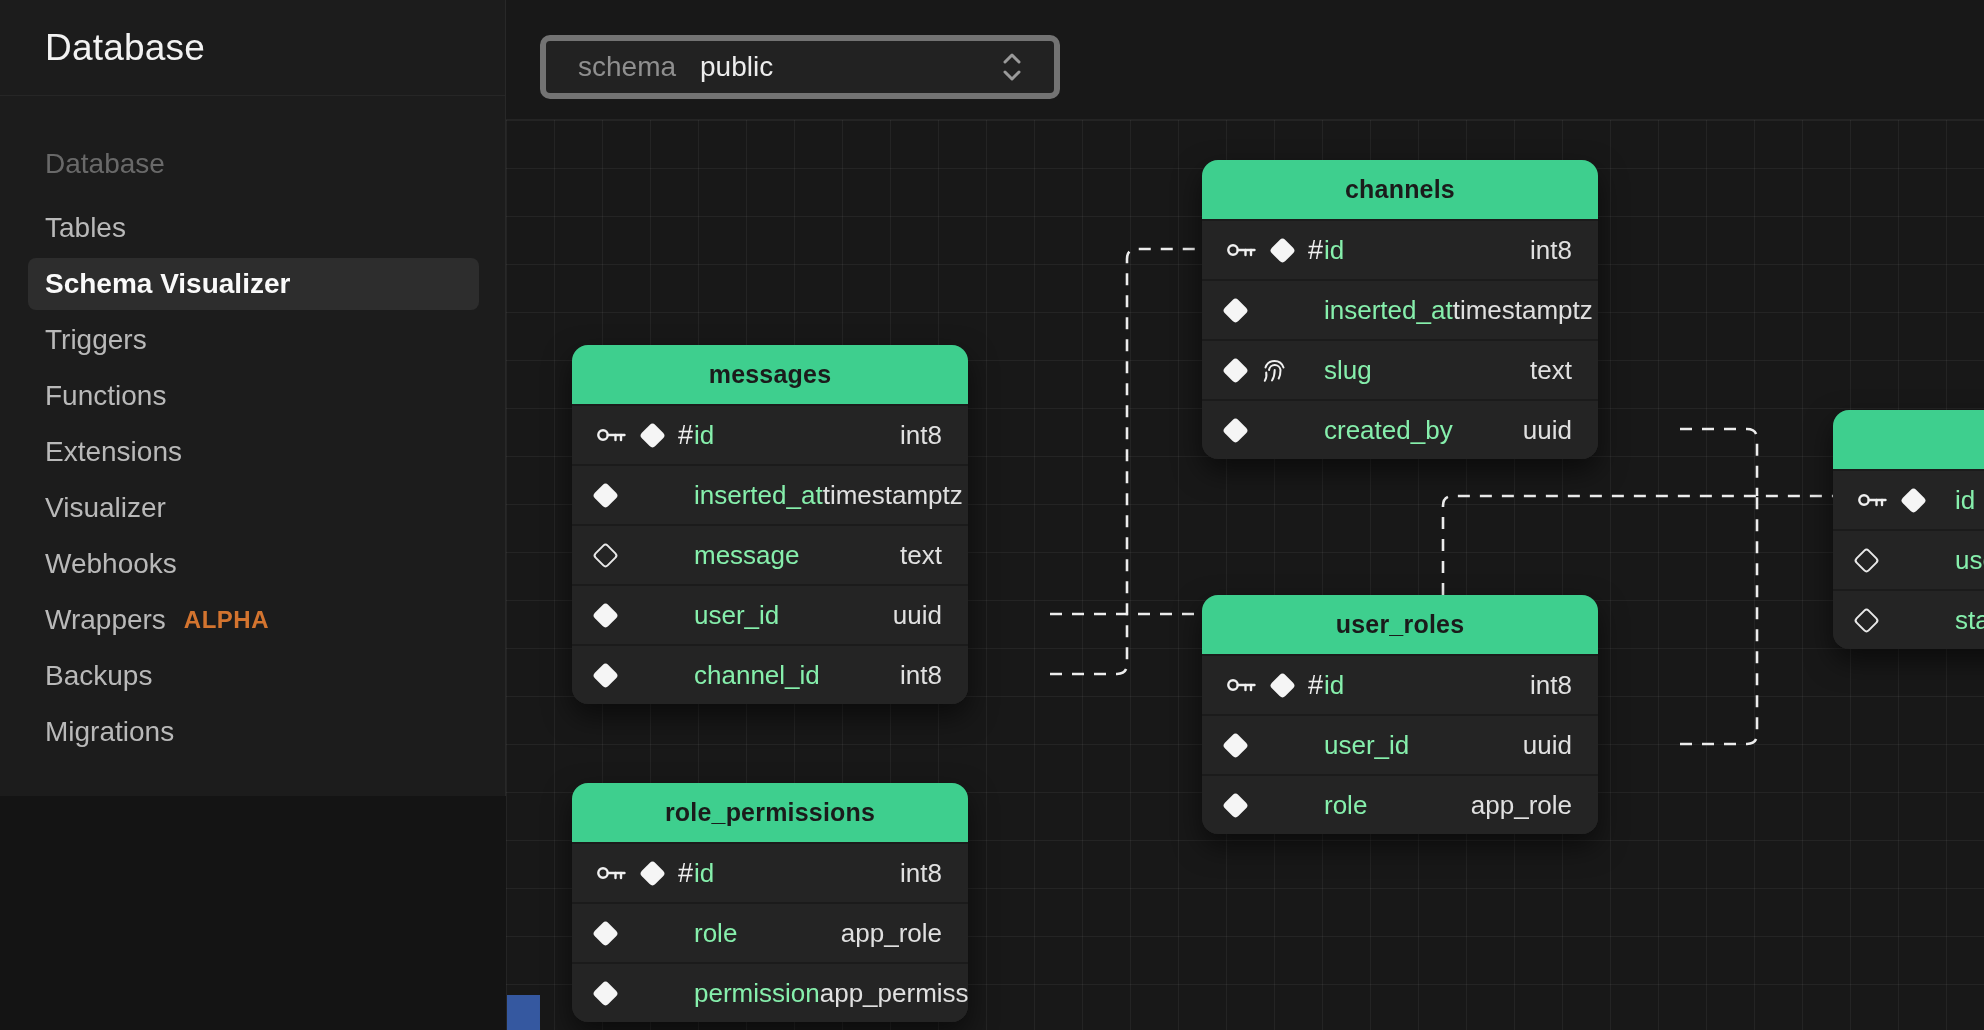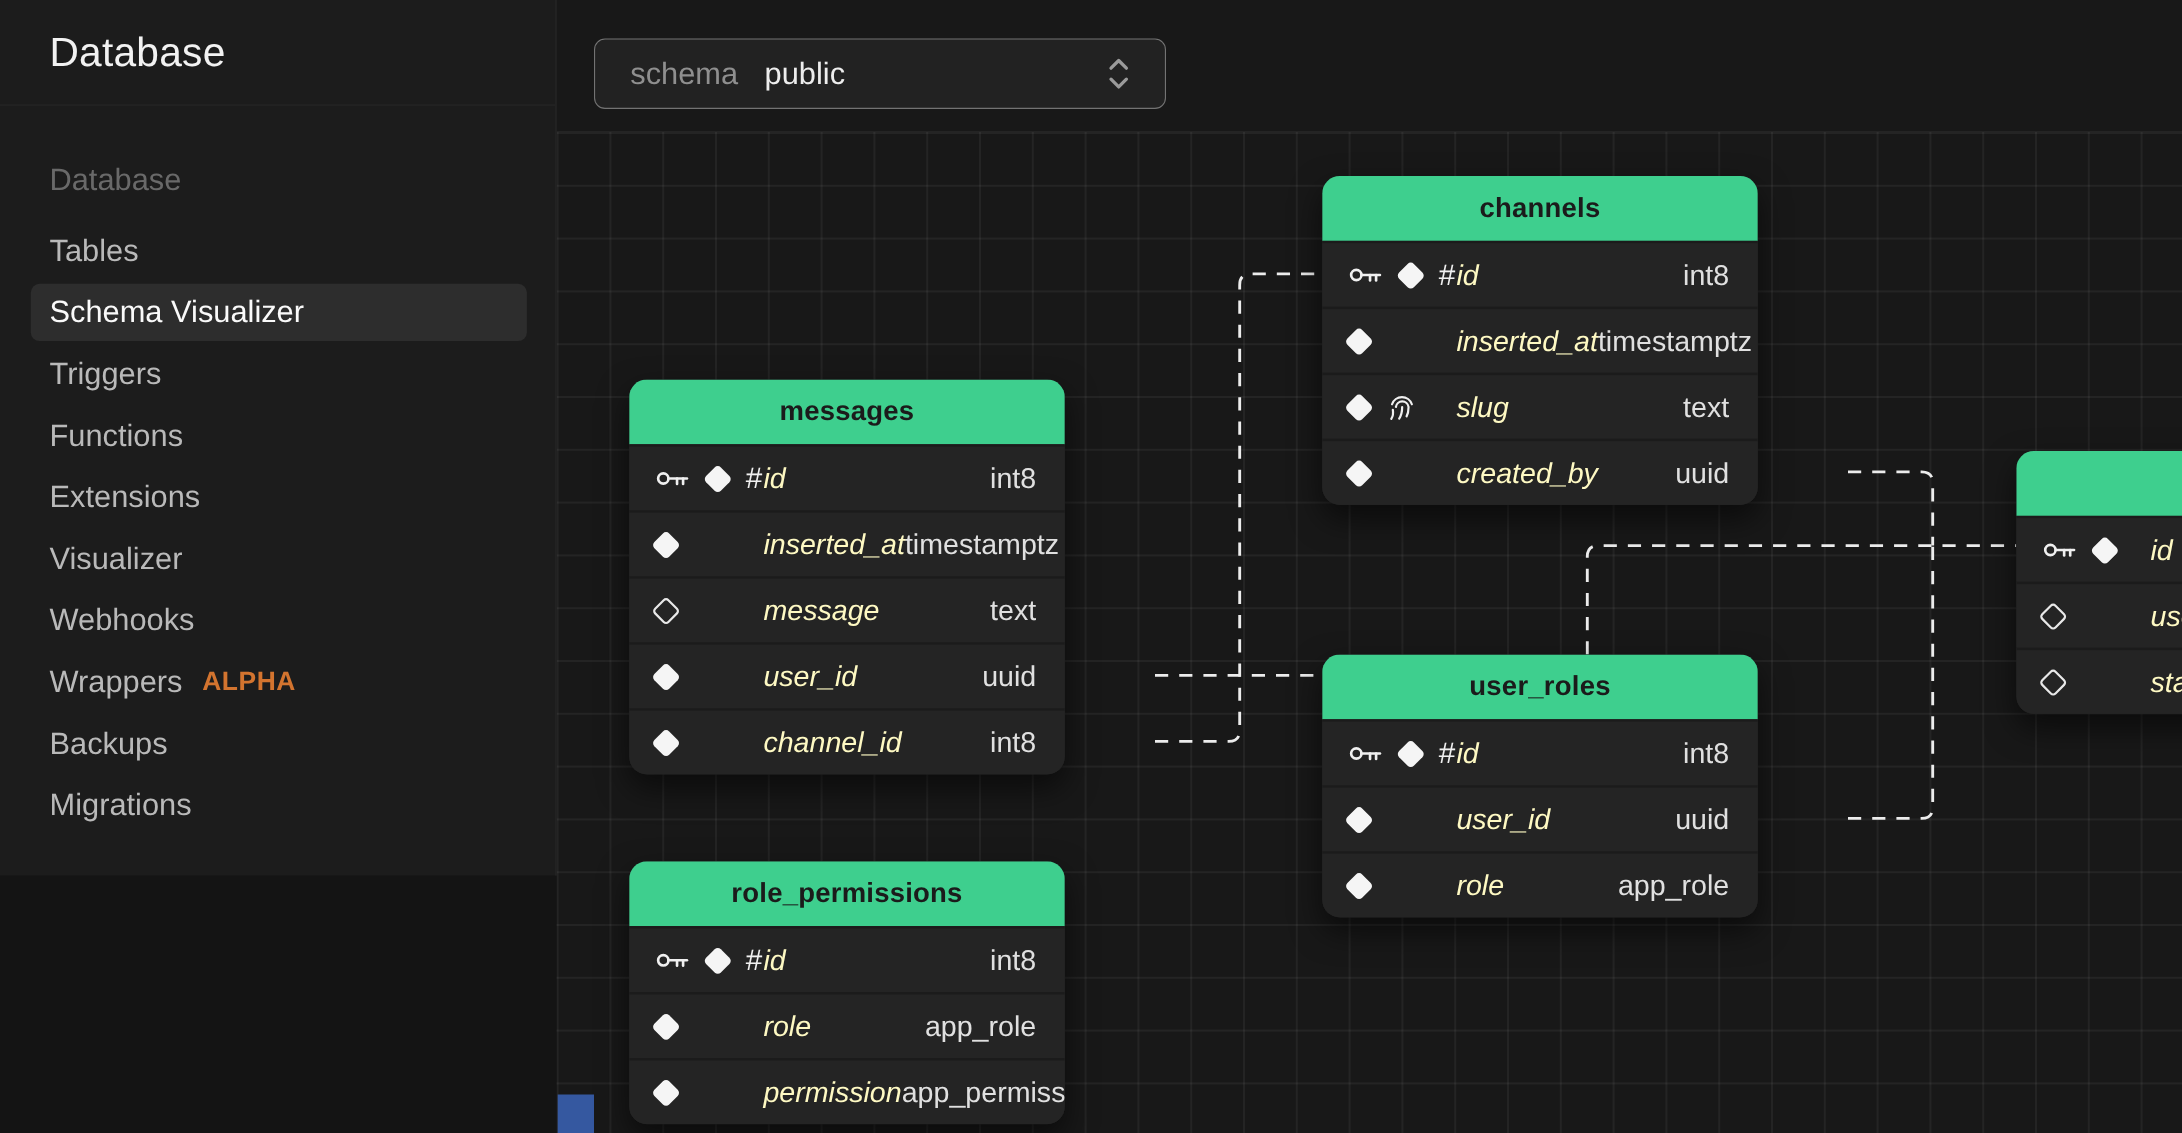--- a/index.html
+++ b/index.html
@@ -8,30 +8,30 @@
 
   
   .sidebar{position:absolute;left:0;top:0;width:506px;height:796px;background:#1c1c1c;
            border-right:1px solid #282828;box-sizing:border-box;z-index:10;}
   .sidebar-header{height:95px;border-bottom:1px solid #262626;display:flex;align-items:center;}
   .sidebar-title{color:#f2f2f2;font-size:37px;font-weight:400;margin-left:45px;letter-spacing:.2px;}
   .sidebar-nav{padding-top:40px;position:relative;}
   .nav-item{height:56px;display:flex;align-items:center;padding-left:45px;position:relative;
             color:#b9b9b9;font-size:28px;cursor:pointer;}
   .nav-item.muted{color:#696969;margin-bottom:8px;}
-  .nav-item.active{color:#fafafa;font-weight:400;}
+  .nav-item.active{color:#fafafa;font-weight:700;}
   .nav-item.active::before{content:"";position:absolute;left:28px;right:26px;top:2px;bottom:2px;
             background:#2d2d2d;border-radius:8px;z-index:-1;}
   .nav-item .badge{font-size:24px;color:#d3742f;margin-left:18px;font-weight:700;letter-spacing:.5px;}
 
   
   .topbar{position:absolute;left:506px;top:0;right:0;height:120px;background:#181818;
           border-bottom:1px solid #242424;box-sizing:border-box;z-index:5;}
   .schema-select{position:absolute;left:34px;top:35px;width:520px;height:64px;background:#222222;
-          border:1px solid #737373;border-radius:10px;display:flex;align-items:center;
+          border:6px solid #737373;border-radius:10px;display:flex;align-items:center;
           box-sizing:border-box;cursor:pointer;}
   .schema-select .lbl{color:#8f8f8f;font-size:28px;margin-left:32px;}
   .schema-select .val{color:#ededed;font-size:28px;font-weight:500;margin-left:24px;}
   .schema-select .chev{position:absolute;right:30px;top:50%;transform:translateY(-50%);display:flex;}
 
   
   .canvas-grid{position:absolute;left:506px;top:120px;right:0;bottom:0;background-color:#181818;
       background-image:
         linear-gradient(to right, rgba(255,255,255,0.05) 1.5px, transparent 1.5px),
         linear-gradient(to bottom, rgba(255,255,255,0.05) 1.5px, transparent 1.5px);
@@ -41,21 +41,21 @@
 
   
   .tnode{position:absolute;width:396px;border-radius:16px;background:#242424;z-index:3;
          box-shadow:0 12px 28px rgba(0,0,0,.55);overflow:hidden;cursor:grab;}
   .t-head{height:59px;background:var(--green);display:flex;align-items:center;justify-content:center;
           color:#1b1b1b;font-size:25px;font-weight:700;letter-spacing:.2px;}
   .t-row{height:60px;display:flex;align-items:center;padding:0 26px 0 24px;background:#242424;
          border-top:2px solid #1b1b1b;box-sizing:border-box;}
   .t-row:first-of-type{border-top:none;}
   .t-icons{display:inline-flex;align-items:center;gap:16px;min-width:98px;}
-  .t-col-name{color:#fef9c3;font-size:26px;flex:1;white-space:nowrap;font-style:italic;}
+  .t-col-name{color:#86efac;font-size:26px;flex:1;white-space:nowrap;}
   .t-col-type{color:#e0e0e0;font-size:26px;margin-left:auto;white-space:nowrap;}
   .dm{width:19px;height:19px;transform:rotate(45deg);border-radius:4px;display:inline-block;flex:none;}
   .dm-f{background:#f5f5f5;}
   .dm-o{border:2.5px solid #e8e8e8;box-sizing:border-box;background:transparent;}
   .hash{color:#f0f0f0;font-size:27px;font-weight:500;line-height:1;}
   .cicon{display:inline-flex;align-items:center;flex:none;}
 </style>
 </head>
 <body>
 

